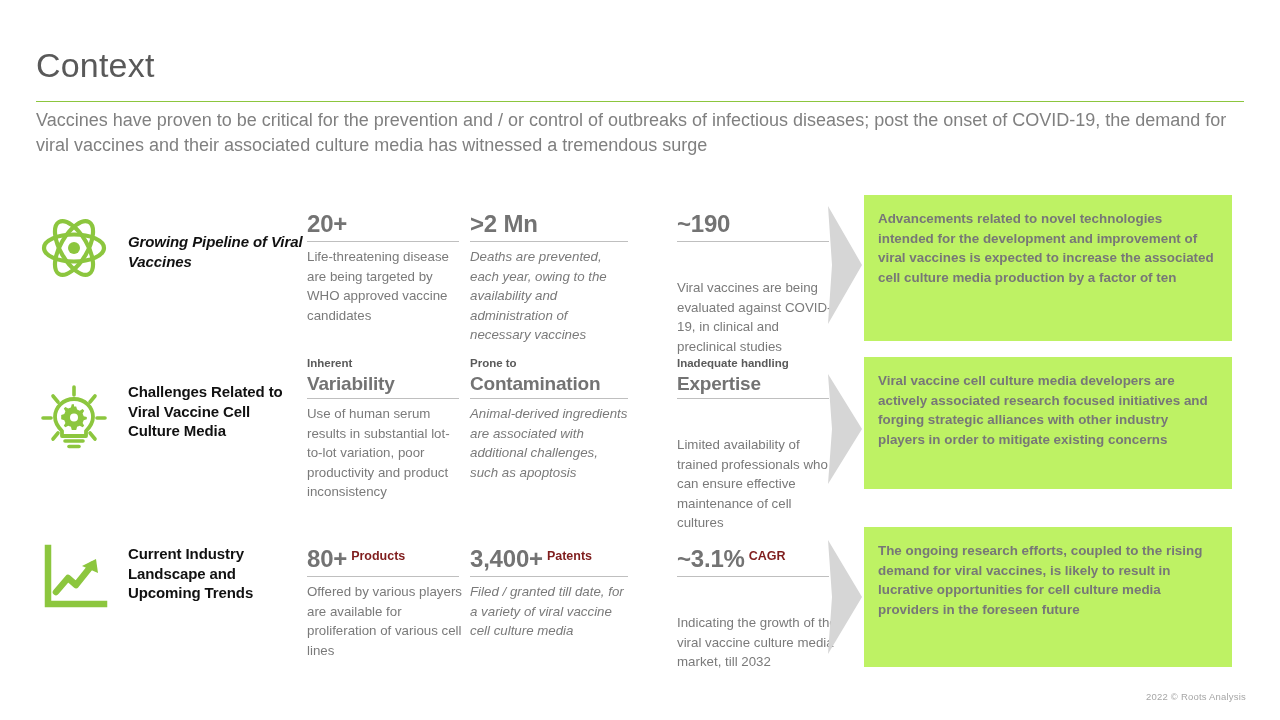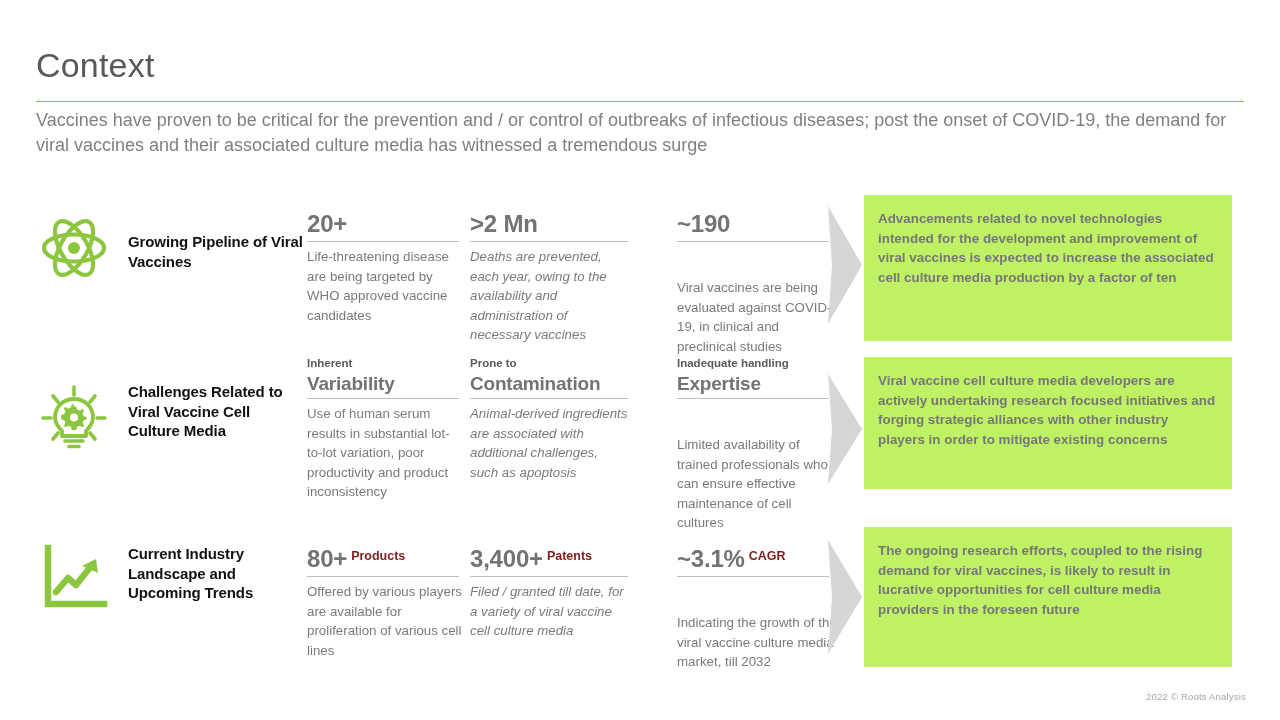--- a/index.html
+++ b/index.html
@@ -75,21 +75,21 @@
   .row-label {
     position: absolute;
     left: 128px;
     width: 175px;
     font-size: 15px;
     font-weight: bold;
     color: #111111;
     line-height: 19.5px;
     letter-spacing: -0.1px;
   }
-  .row-1 .row-label { top: 46px; }
+  .row-1 .row-label { top: 46px; font-style: italic; }
   .row-2 .row-label { top: 30px; }
   .row-3 .row-label { top: 26px; }
 
   
   .stat {
     position: absolute;
     width: 156px;
   }
   .stat.c1 { left: 307px; }
   .stat.c2 { left: 470px; }
@@ -278,21 +278,21 @@
       <div class="stat-rule"></div>
       <div class="stat-body">Animal-derived ingredients are associated with additional challenges, such as apoptosis</div>
     </div>
 
     <div class="arrow">
       <svg width="34" height="130" viewBox="0 0 34 130">
         <polygon points="0,10 34,65 0,120 4,65" fill="#d6d6d6"></polygon>
       </svg>
     </div>
 
-    <div class="callout">Viral vaccine cell culture media developers are actively undertaking research focused initiatives and forging strategic alliances with other industry players in order to mitigate existing concerns</div>
+    <div class="callout">Viral vaccine cell culture media developers are actively associated research focused initiatives and forging strategic alliances with other industry players in order to mitigate existing concerns</div>
   </div>
 
   <div class="row row-3">
 
     <div class="icon-wrap">
       <svg width="72" height="72" viewBox="0 0 72 72">
         <path d="M10 6 L10 62 L66 62" stroke="#8cc63e" stroke-width="6.5" fill="none" stroke-linecap="square"></path>
         <path d="M18 50 L30 36 L38 43 L54 23" stroke="#8cc63e" stroke-width="6.5" fill="none" stroke-linejoin="round" stroke-linecap="round"></path>
         <polygon points="58,17 60,31 44,24" fill="#8cc63e"></polygon>
       </svg>

